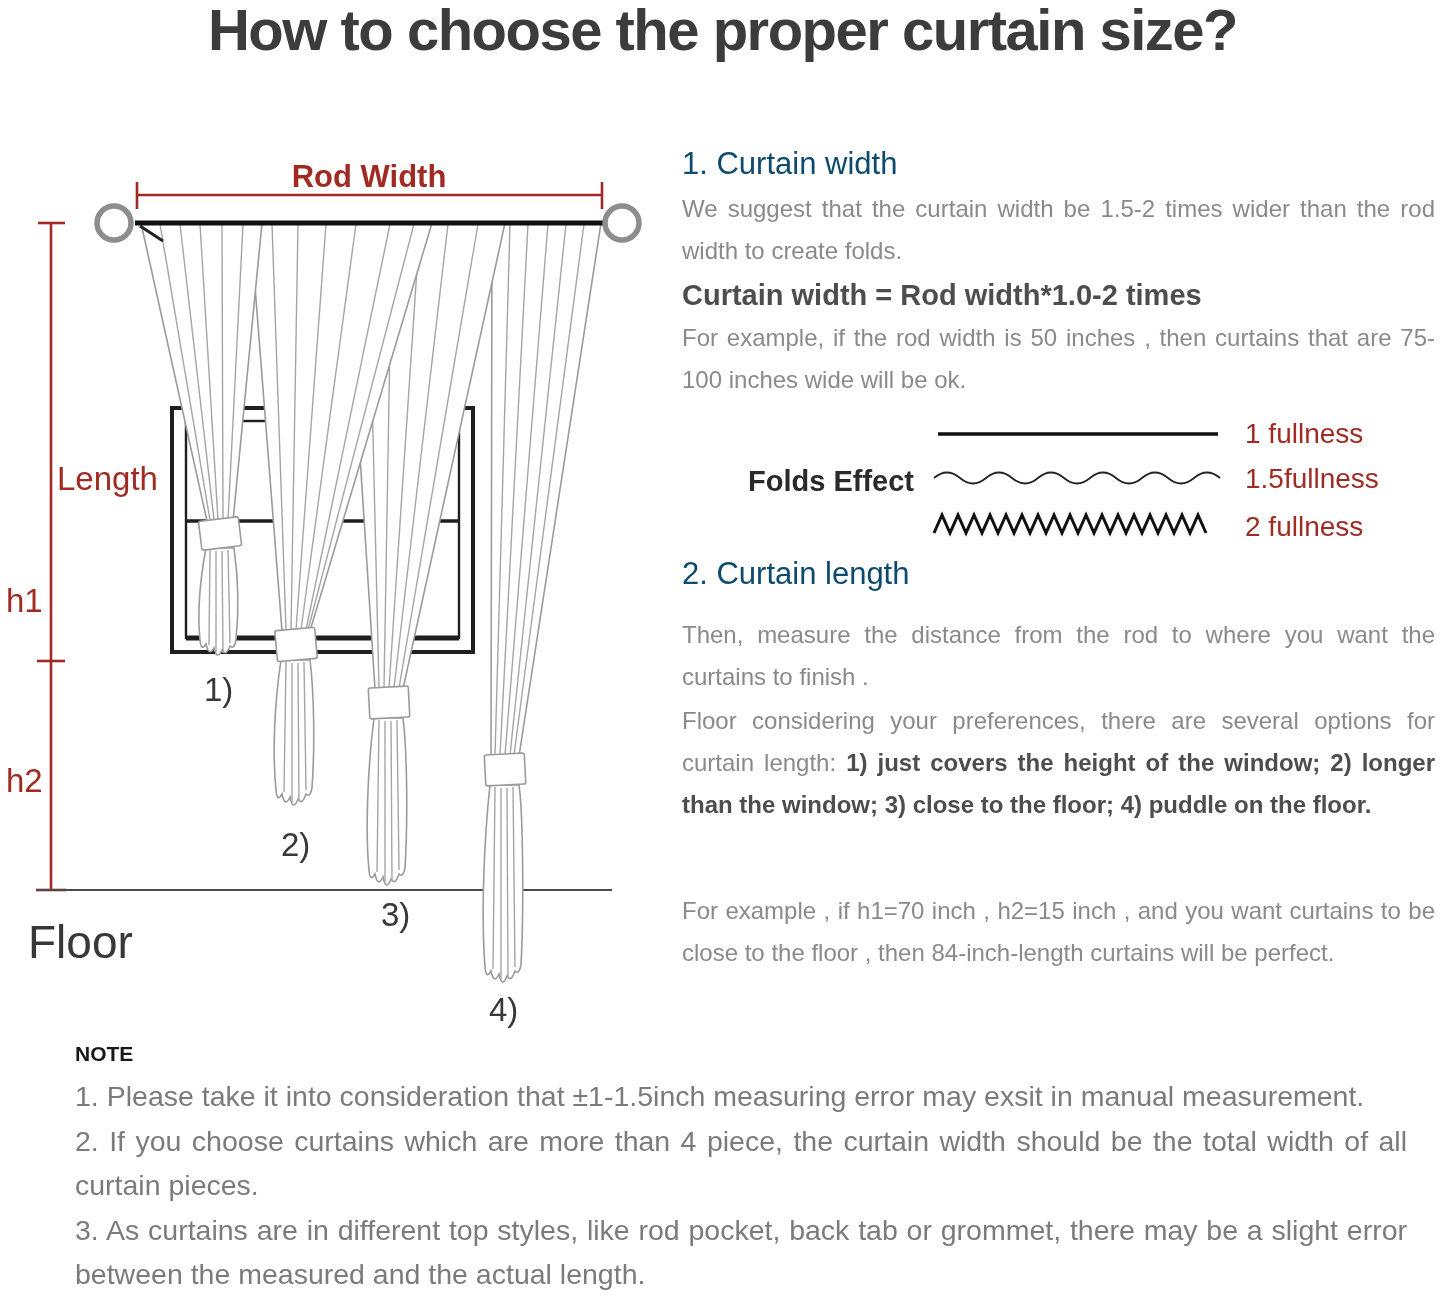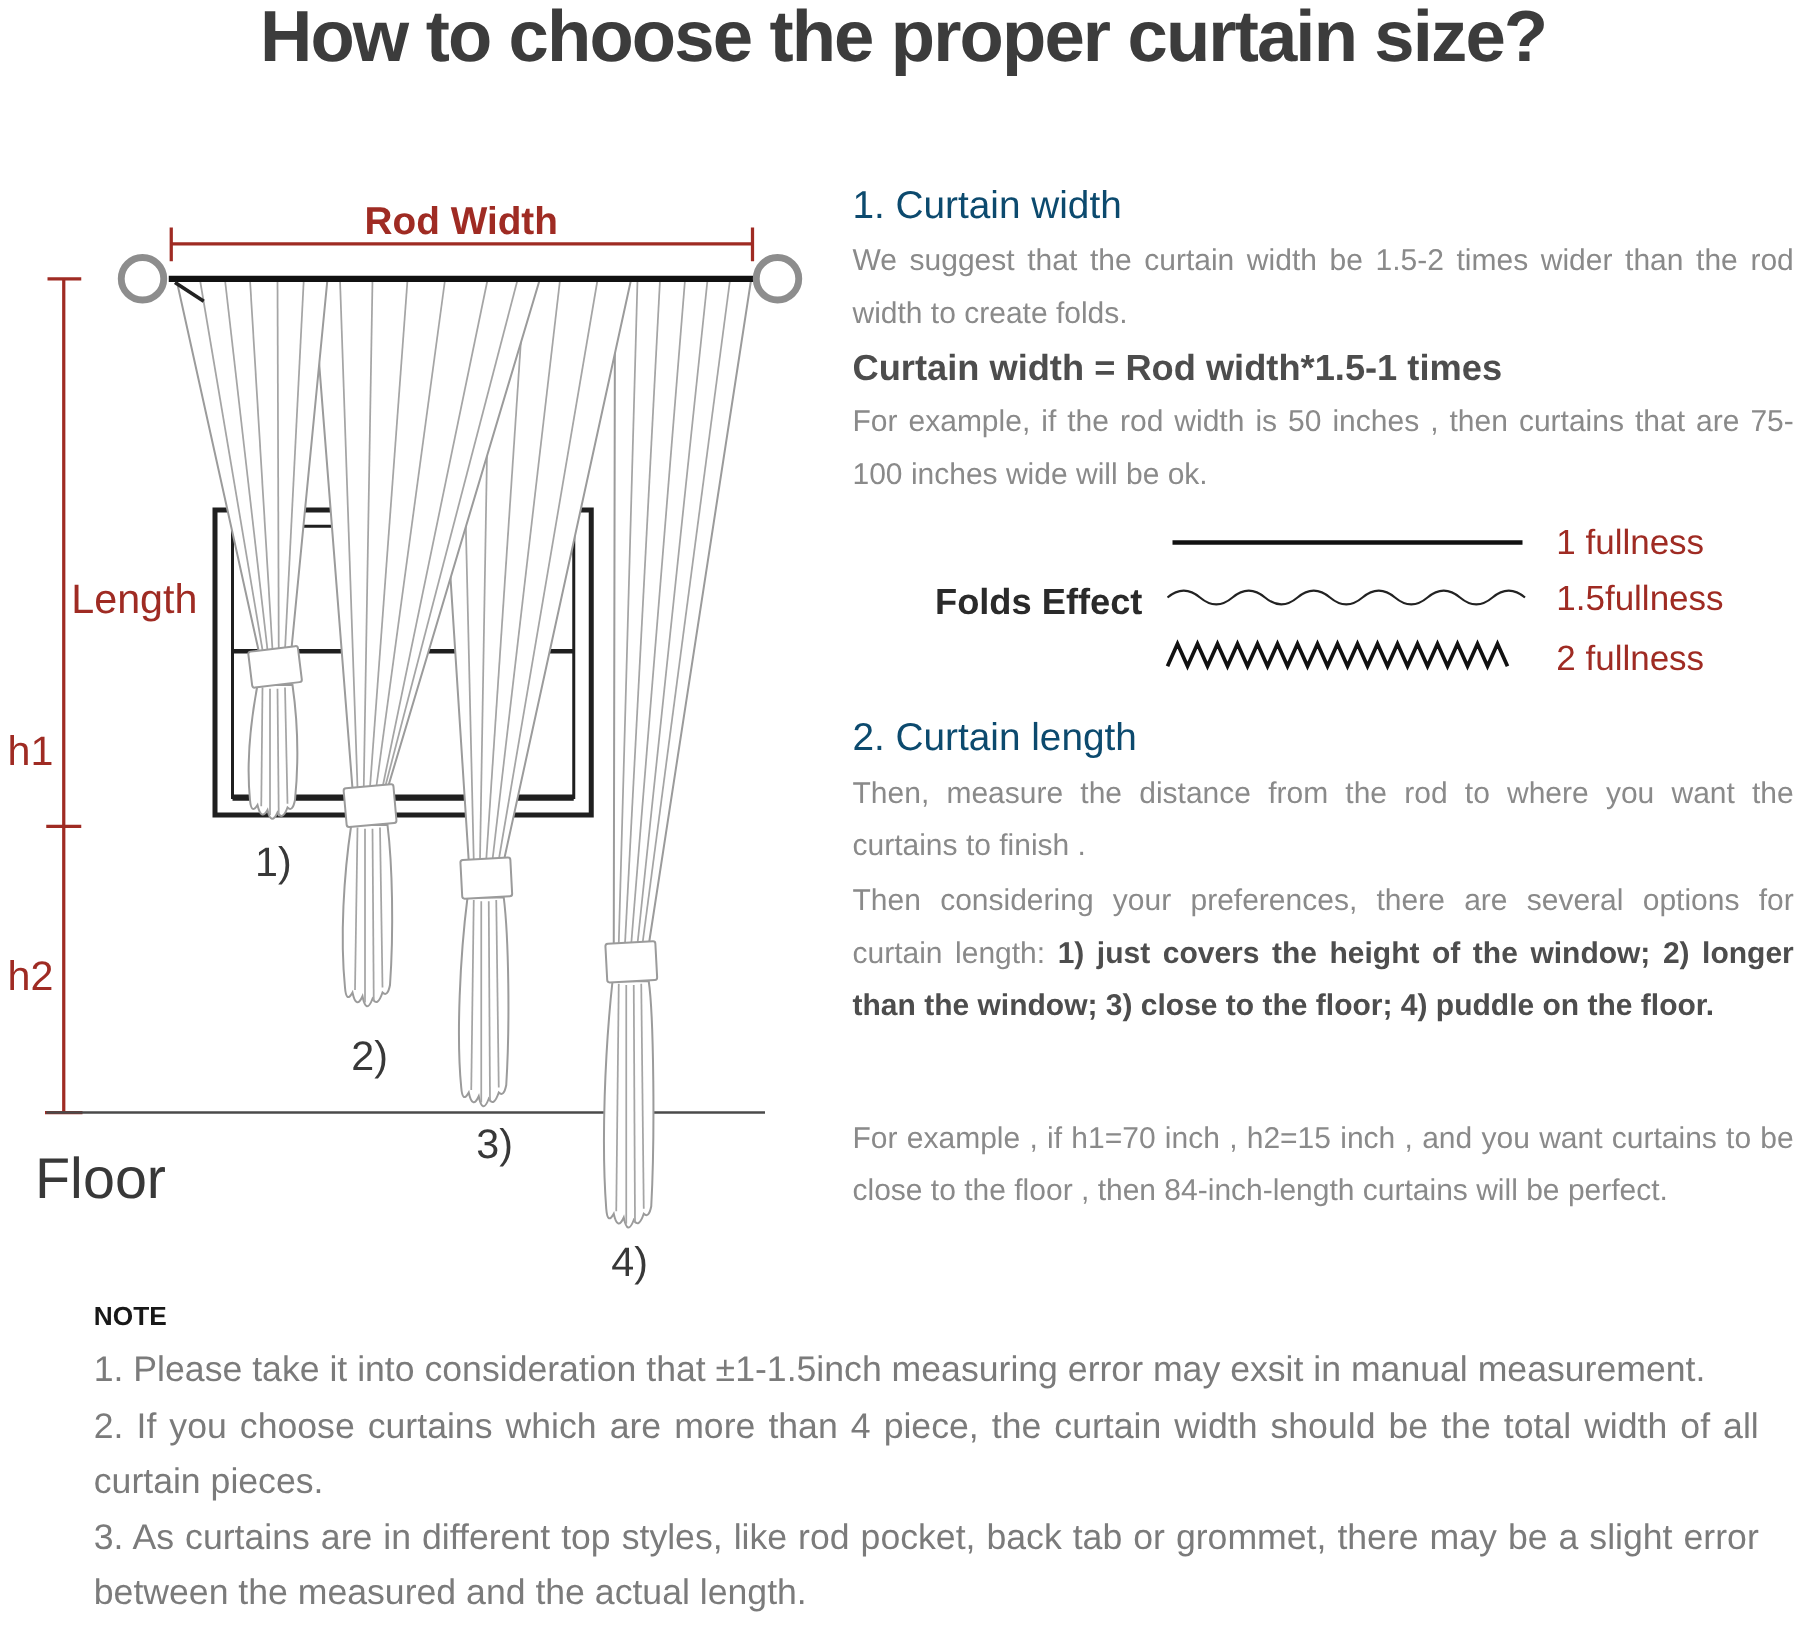--- a/index.html
+++ b/index.html
@@ -145,39 +145,39 @@
   <text x="381" y="786" font-size="33" fill="#383838">3)</text>
   <text x="489" y="881" font-size="33" fill="#383838">4)</text>
 </svg>
 
 <div class="rcol">
 
   <div class="h" style="top:6px">1. Curtain width</div>
 
   <p style="top:48px">We suggest that the curtain width be 1.5-2 times wider than the rod width to create folds.</p>
 
-  <p class="formula" style="top:134px">Curtain width = Rod width*1.5-1 times</p>
+  <p class="formula" style="top:134px">Curtain width = Rod width*1.0-2 times</p>
 
   <p style="top:177px">For example, if the rod width is 50 inches , then curtains that are 75-100 inches wide will be ok.</p>
 
   <svg class="folds-svg" width="753" height="152" viewBox="0 0 753 152">
     <text x="66" y="83" font-size="29" font-weight="600" fill="#2a2a2a">Folds Effect</text>
     <line x1="256" y1="26" x2="536" y2="26" stroke="#111111" stroke-width="3.5"></line>
     <path fill="none" stroke="#222222" stroke-width="1.7" d="M252,70 q13,-11 26,0 t26,0 t26,0 t26,0 t26,0 t26,0 t26,0 t26,0 t26,0 t26,0 t26,0"></path>
     <path fill="none" stroke="#111111" stroke-width="3" d="M252,125 l8,-18 l8,18 l8,-18 l8,18 l8,-18 l8,18 l8,-18 l8,18 l8,-18 l8,18 l8,-18 l8,18 l8,-18 l8,18 l8,-18 l8,18 l8,-18 l8,18 l8,-18 l8,18 l8,-18 l8,18 l8,-18 l8,18 l8,-18 l8,18 l8,-18 l8,18 l8,-18 l8,18 l8,-18 l8,18 l8,-18 l8,18"></path>
     <text x="563" y="35" font-size="28" fill="#9f2b23">1 fullness</text>
     <text x="563" y="80" font-size="28" fill="#9f2b23">1.5fullness</text>
     <text x="563" y="128" font-size="28" fill="#9f2b23">2 fullness</text>
   </svg>
 
-  <div class="h" style="top:432px">2. Curtain length</div>
+  <div class="h" style="top:416px">2. Curtain length</div>
 
   <p style="top:474px">Then, measure the distance from the rod to where you want the curtains to finish .</p>
 
-  <p style="top:560px"><span>Then considering your preferences, there are several options for curtain length: </span><span class="bold-dark">1) just covers the height of the window; 2) longer than the window; 3) close to the floor; 4) puddle on the floor.</span></p>
+  <p style="top:560px"><span>Floor considering your preferences, there are several options for curtain length: </span><span class="bold-dark">1) just covers the height of the window; 2) longer than the window; 3) close to the floor; 4) puddle on the floor.</span></p>
 
   <p style="top:750px">For example , if h1=70 inch , h2=15 inch , and you want curtains to be close to the floor , then 84-inch-length curtains will be perfect.</p>
 </div>
 
 <div class="note">
   <div class="note-h">NOTE</div>
   <div class="item">1. Please take it into consideration that ±1-1.5inch measuring error may exsit in manual measurement.</div>
   <div class="item">2. If you choose curtains which are more than 4 piece, the curtain width should be the total width of all curtain pieces.</div>
   <div class="item">3. As curtains are in different top styles, like rod pocket, back tab or grommet, there may be a slight error between the measured and the actual length.</div>
 </div>

